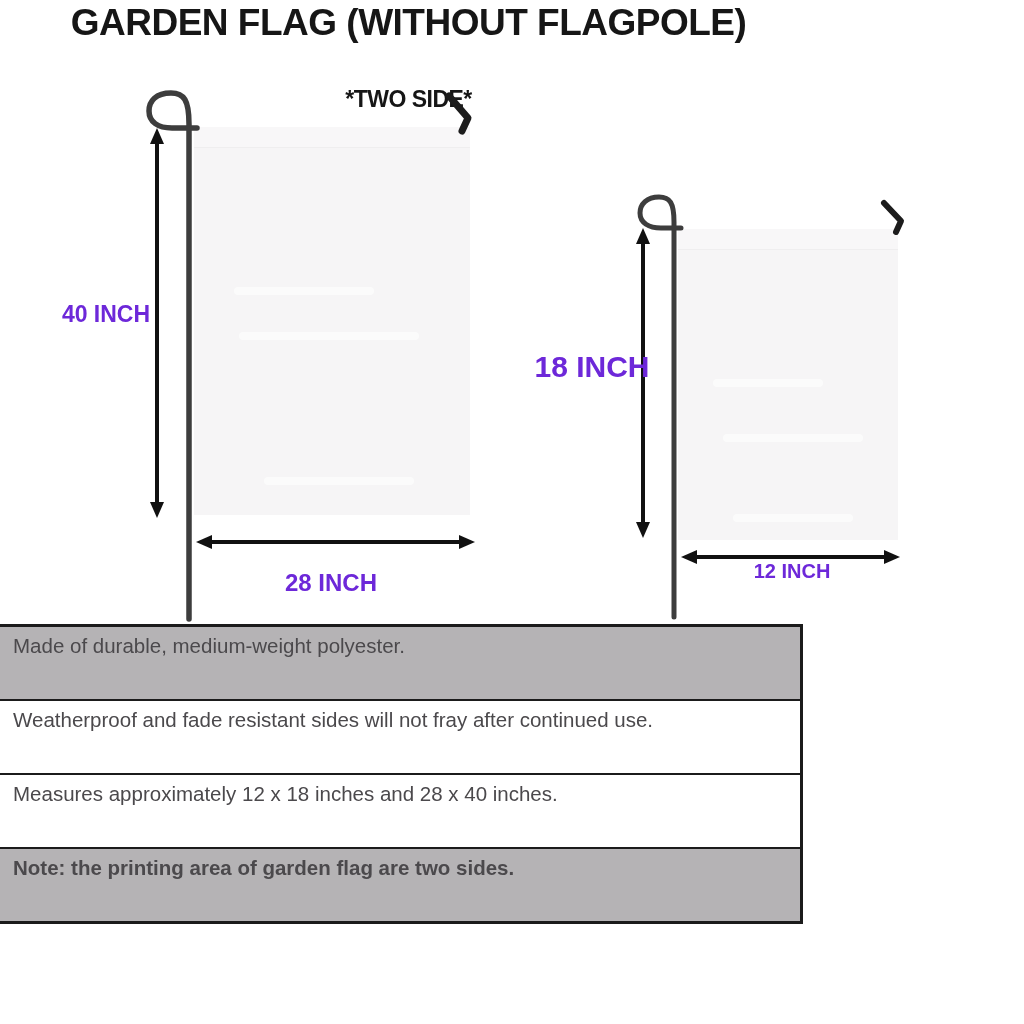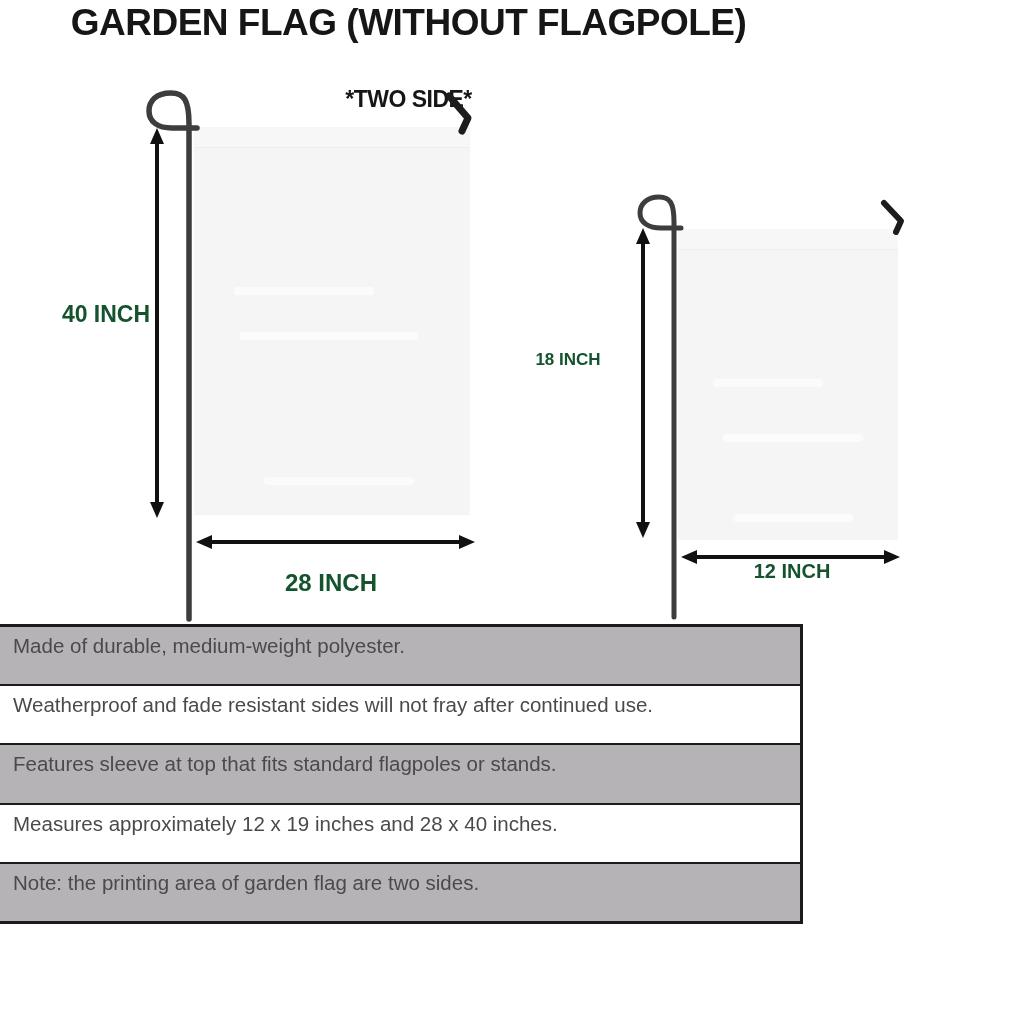--- a/index.html
+++ b/index.html
@@ -31,26 +31,26 @@
     position:absolute;left:0;top:0;width:100%;height:20px;
     background:#f8f7f8;border-bottom:1px solid rgba(0,0,0,0.035);
   }
   .crease{
     position:absolute;height:8px;border-radius:4px;
     background:rgba(255,255,255,0.6);
   }
 
   
   .dim-label{
-    position:absolute;font-weight:bold;color:#14532d;
+    position:absolute;font-weight:bold;color:#6d28d9;
     text-align:center;white-space:nowrap;
   }
   .dim-40{left:46px;top:301px;width:120px;font-size:23px;}
   .dim-28{left:231px;top:569px;width:200px;font-size:24px;}
-  .dim-18{left:508px;top:350px;width:120px;font-size:17px;}
+  .dim-18{left:532px;top:350px;width:120px;font-size:30px;}
   .dim-12{left:692px;top:560px;width:200px;font-size:20px;}
 
   
   svg.overlay{position:absolute;inset:0;pointer-events:none;}
 
   
   .feature-table{
     position:absolute;left:-3px;top:624px;width:800px;height:294px;
     border:3px solid #1b1b1b;
     display:flex;flex-direction:column;
@@ -58,21 +58,21 @@
   }
   .feature-row{
     flex:1 1 0;
     display:block;
     font-size:20.5px;color:#4b494c;
     padding:7px 16px 0 13px;
     border-bottom:2px solid #1b1b1b;
     background:#ffffff;
     box-sizing:border-box;
   }
-  .feature-row:last-child{border-bottom:none;}
+  .feature-row:last-child{border-bottom:none;font-weight:bold;}
   .feature-row.shaded{background:#b5b3b5;}
 </style>
 </head>
 <body>
 
 <div class="stage">
 
   <div class="title-block">
     <div class="title-line1">GARDEN FLAG (WITHOUT FLAGPOLE)</div>
     <div class="title-line2">*TWO SIDE*</div>
@@ -136,18 +136,17 @@
   </svg>
 
   <div class="dim-label dim-40">40 INCH</div>
   <div class="dim-label dim-28">28 INCH</div>
   <div class="dim-label dim-18">18 INCH</div>
   <div class="dim-label dim-12">12 INCH</div>
 
   <div class="feature-table">
     <div class="feature-row shaded">Made of durable, medium-weight polyester.</div>
     <div class="feature-row">Weatherproof and fade resistant sides will not fray after continued use.</div>
-    <div class="feature-row shaded">Features sleeve at top that fits standard flagpoles or stands.</div>
-    <div class="feature-row">Measures approximately 12 x 19 inches and 28 x 40 inches.</div>
+    <div class="feature-row">Measures approximately 12 x 18 inches and 28 x 40 inches.</div>
     <div class="feature-row shaded">Note: the printing area of garden flag are two sides.</div>
   </div>
 
 </div>
 
 </body></html>

